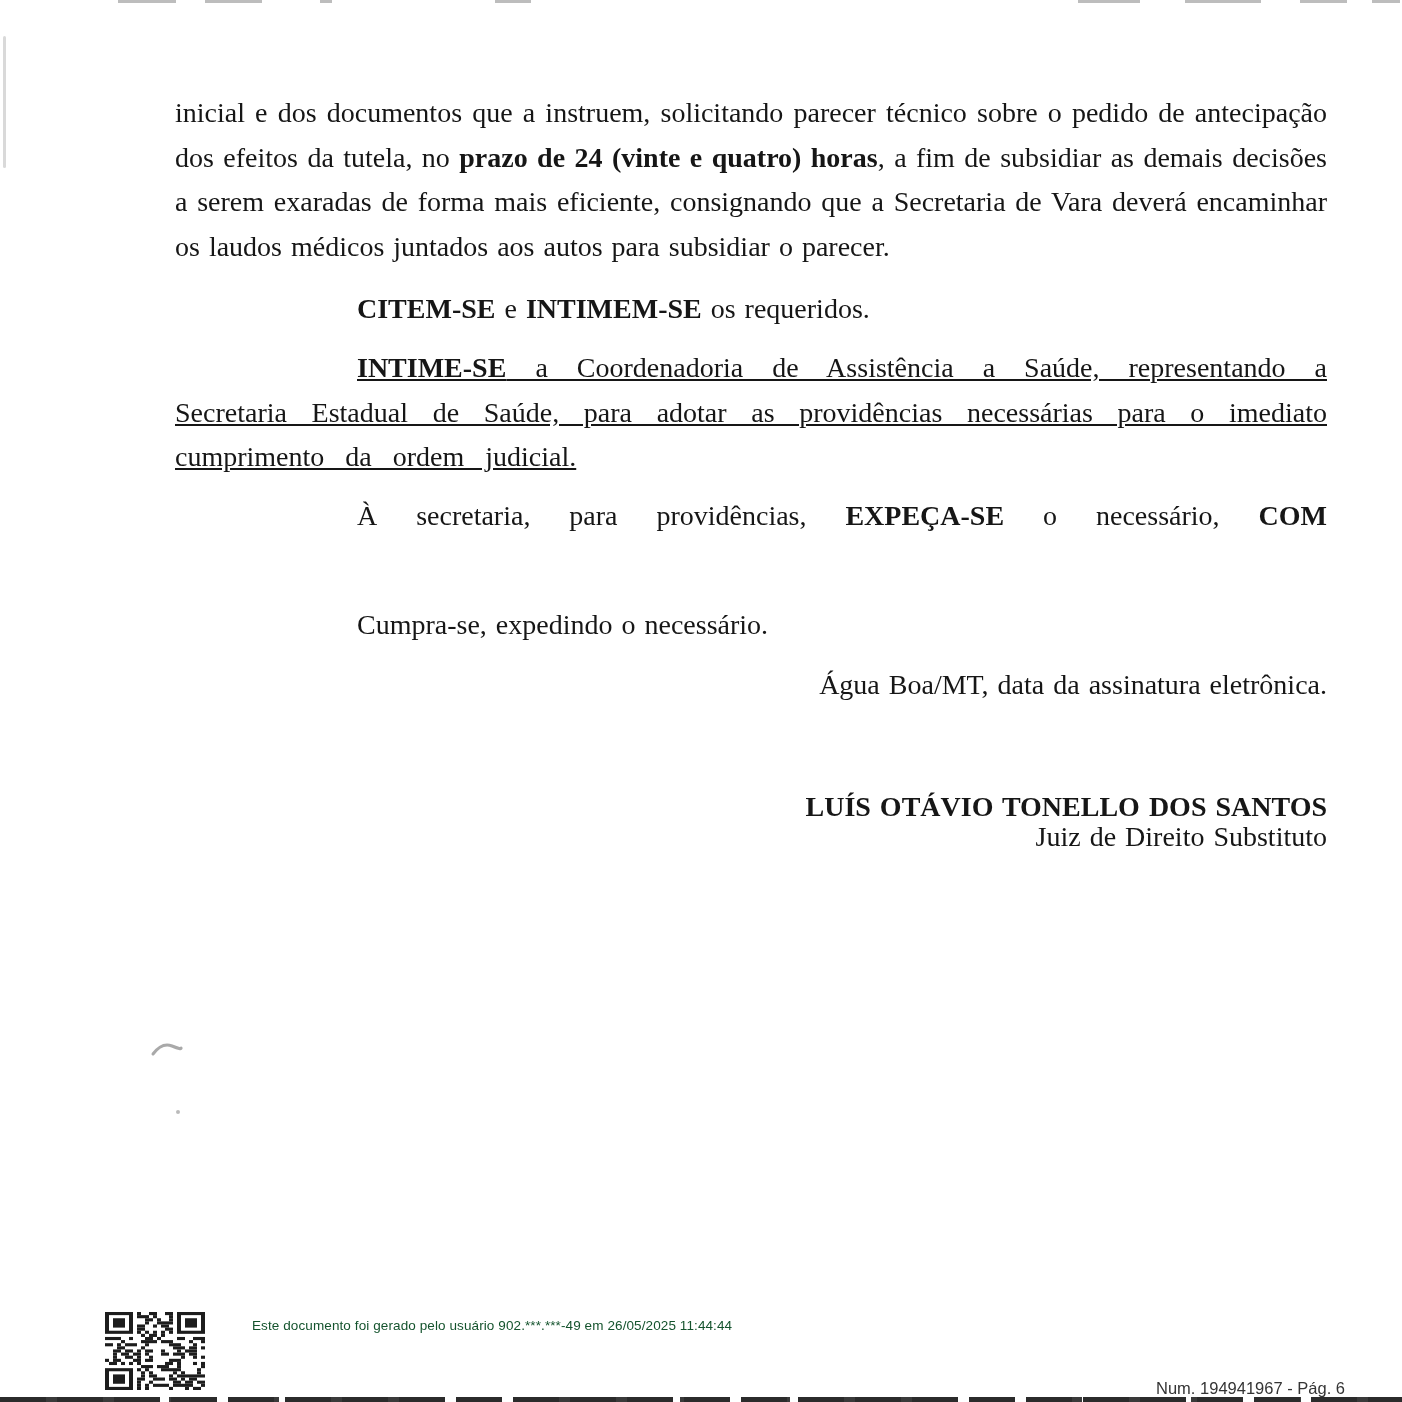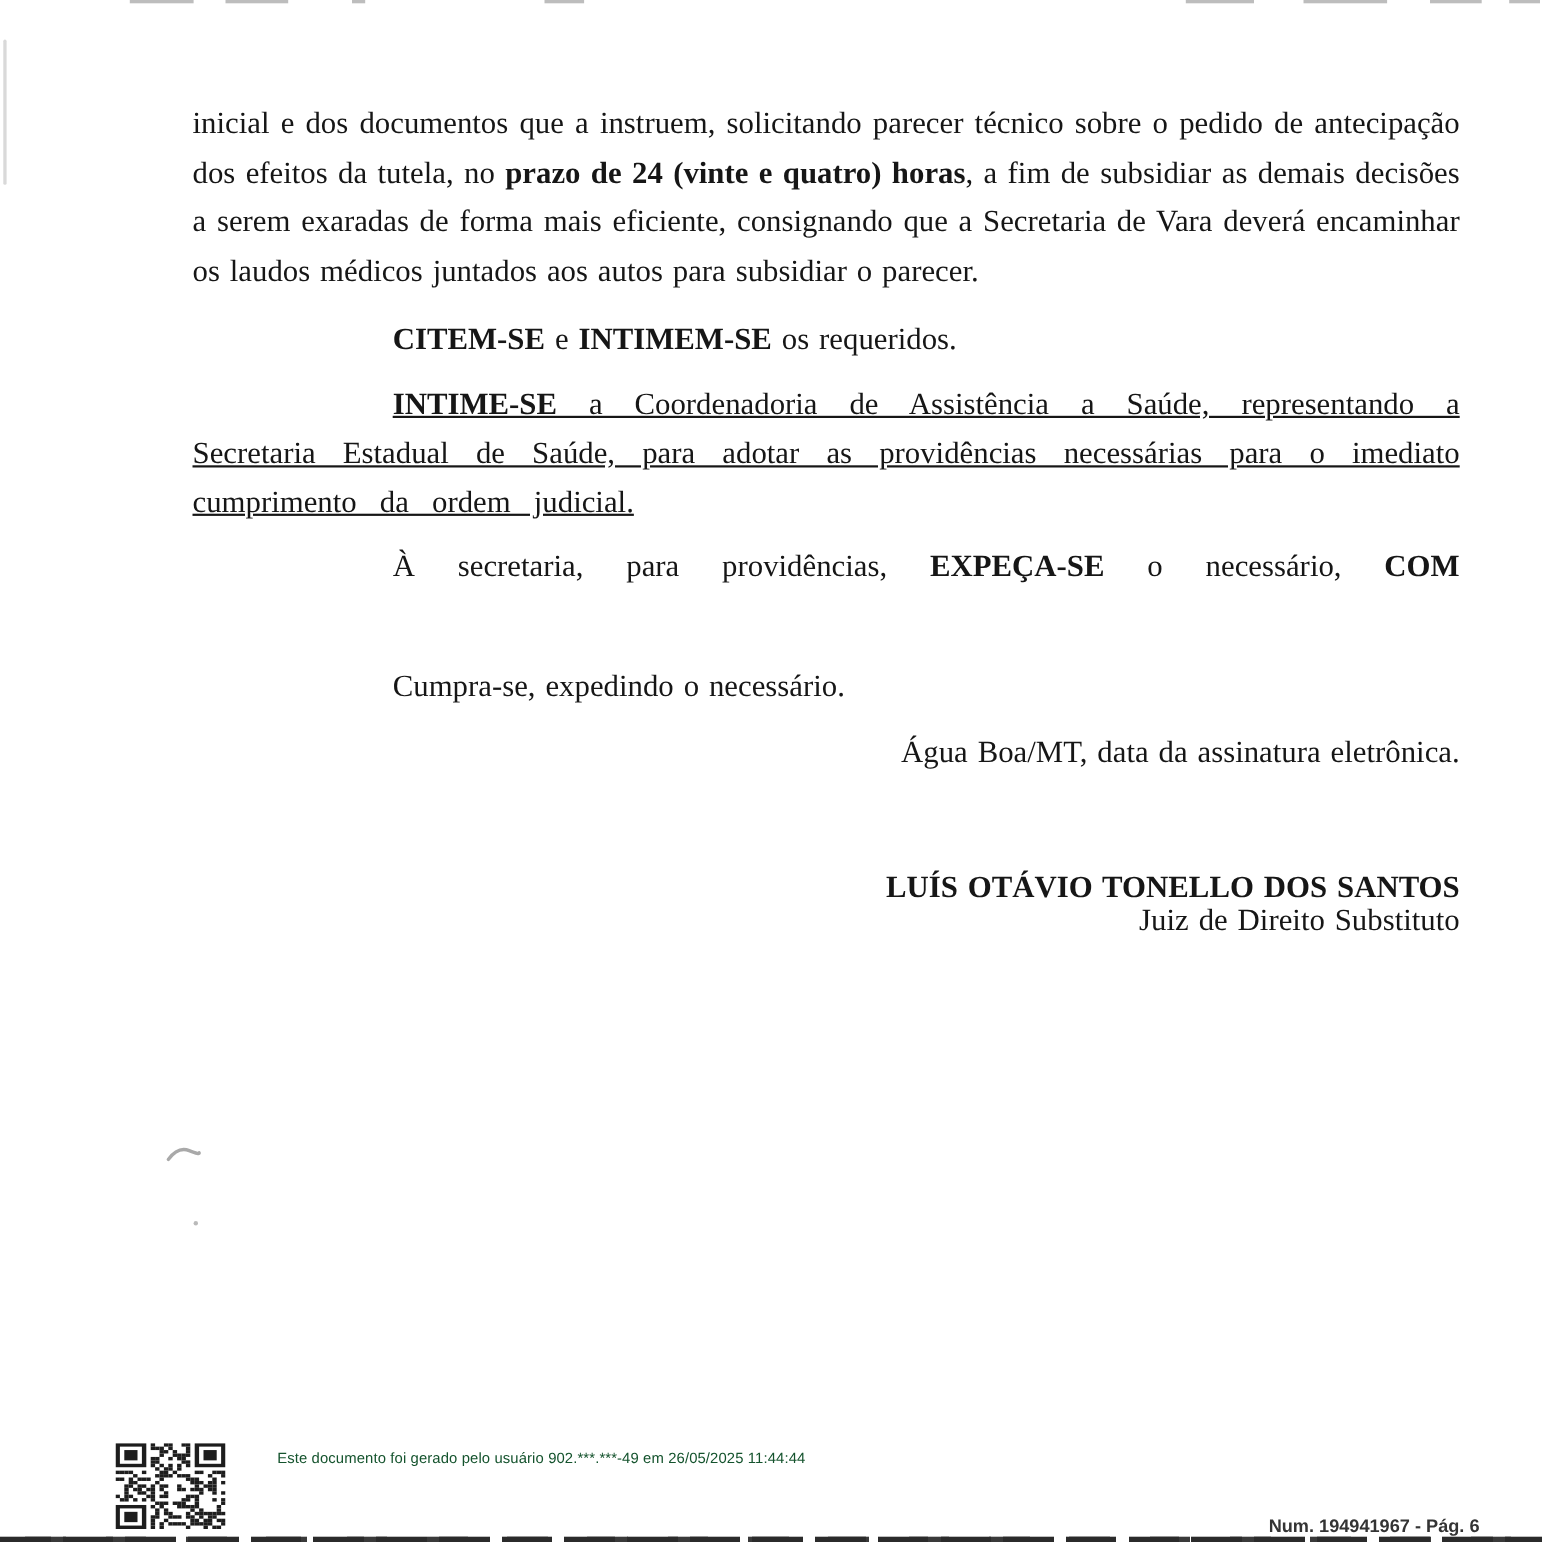--- a/index.html
+++ b/index.html
@@ -58,21 +58,20 @@
     letter-spacing: 0.1px;
     margin-left: 17px;
   }
   .page-label {
     position: absolute;
     right: 57px;
     top: 1379px;
     font-family: "Liberation Sans", "DejaVu Sans", sans-serif;
     font-size: 16.5px;
     color: #343434;
-    font-weight: bold;
   }
 
   
   .top-dash { position: absolute; top: 0; height: 3px; background: #9a9a9a; opacity: .65; }
   .left-streak { position: absolute; left: 3px; top: 36px; width: 3px; height: 132px; background: #d9d9d9; border-radius: 2px; }
   .squiggle { position: absolute; left: 150px; top: 1040px; }
   .speck { position: absolute; left: 176px; top: 1110px; width: 4px; height: 4px; background: #9c9c9c; border-radius: 50%; opacity: .7; }
   .bottom-scan-line {
     position: absolute;
     left: 0; bottom: 0;

